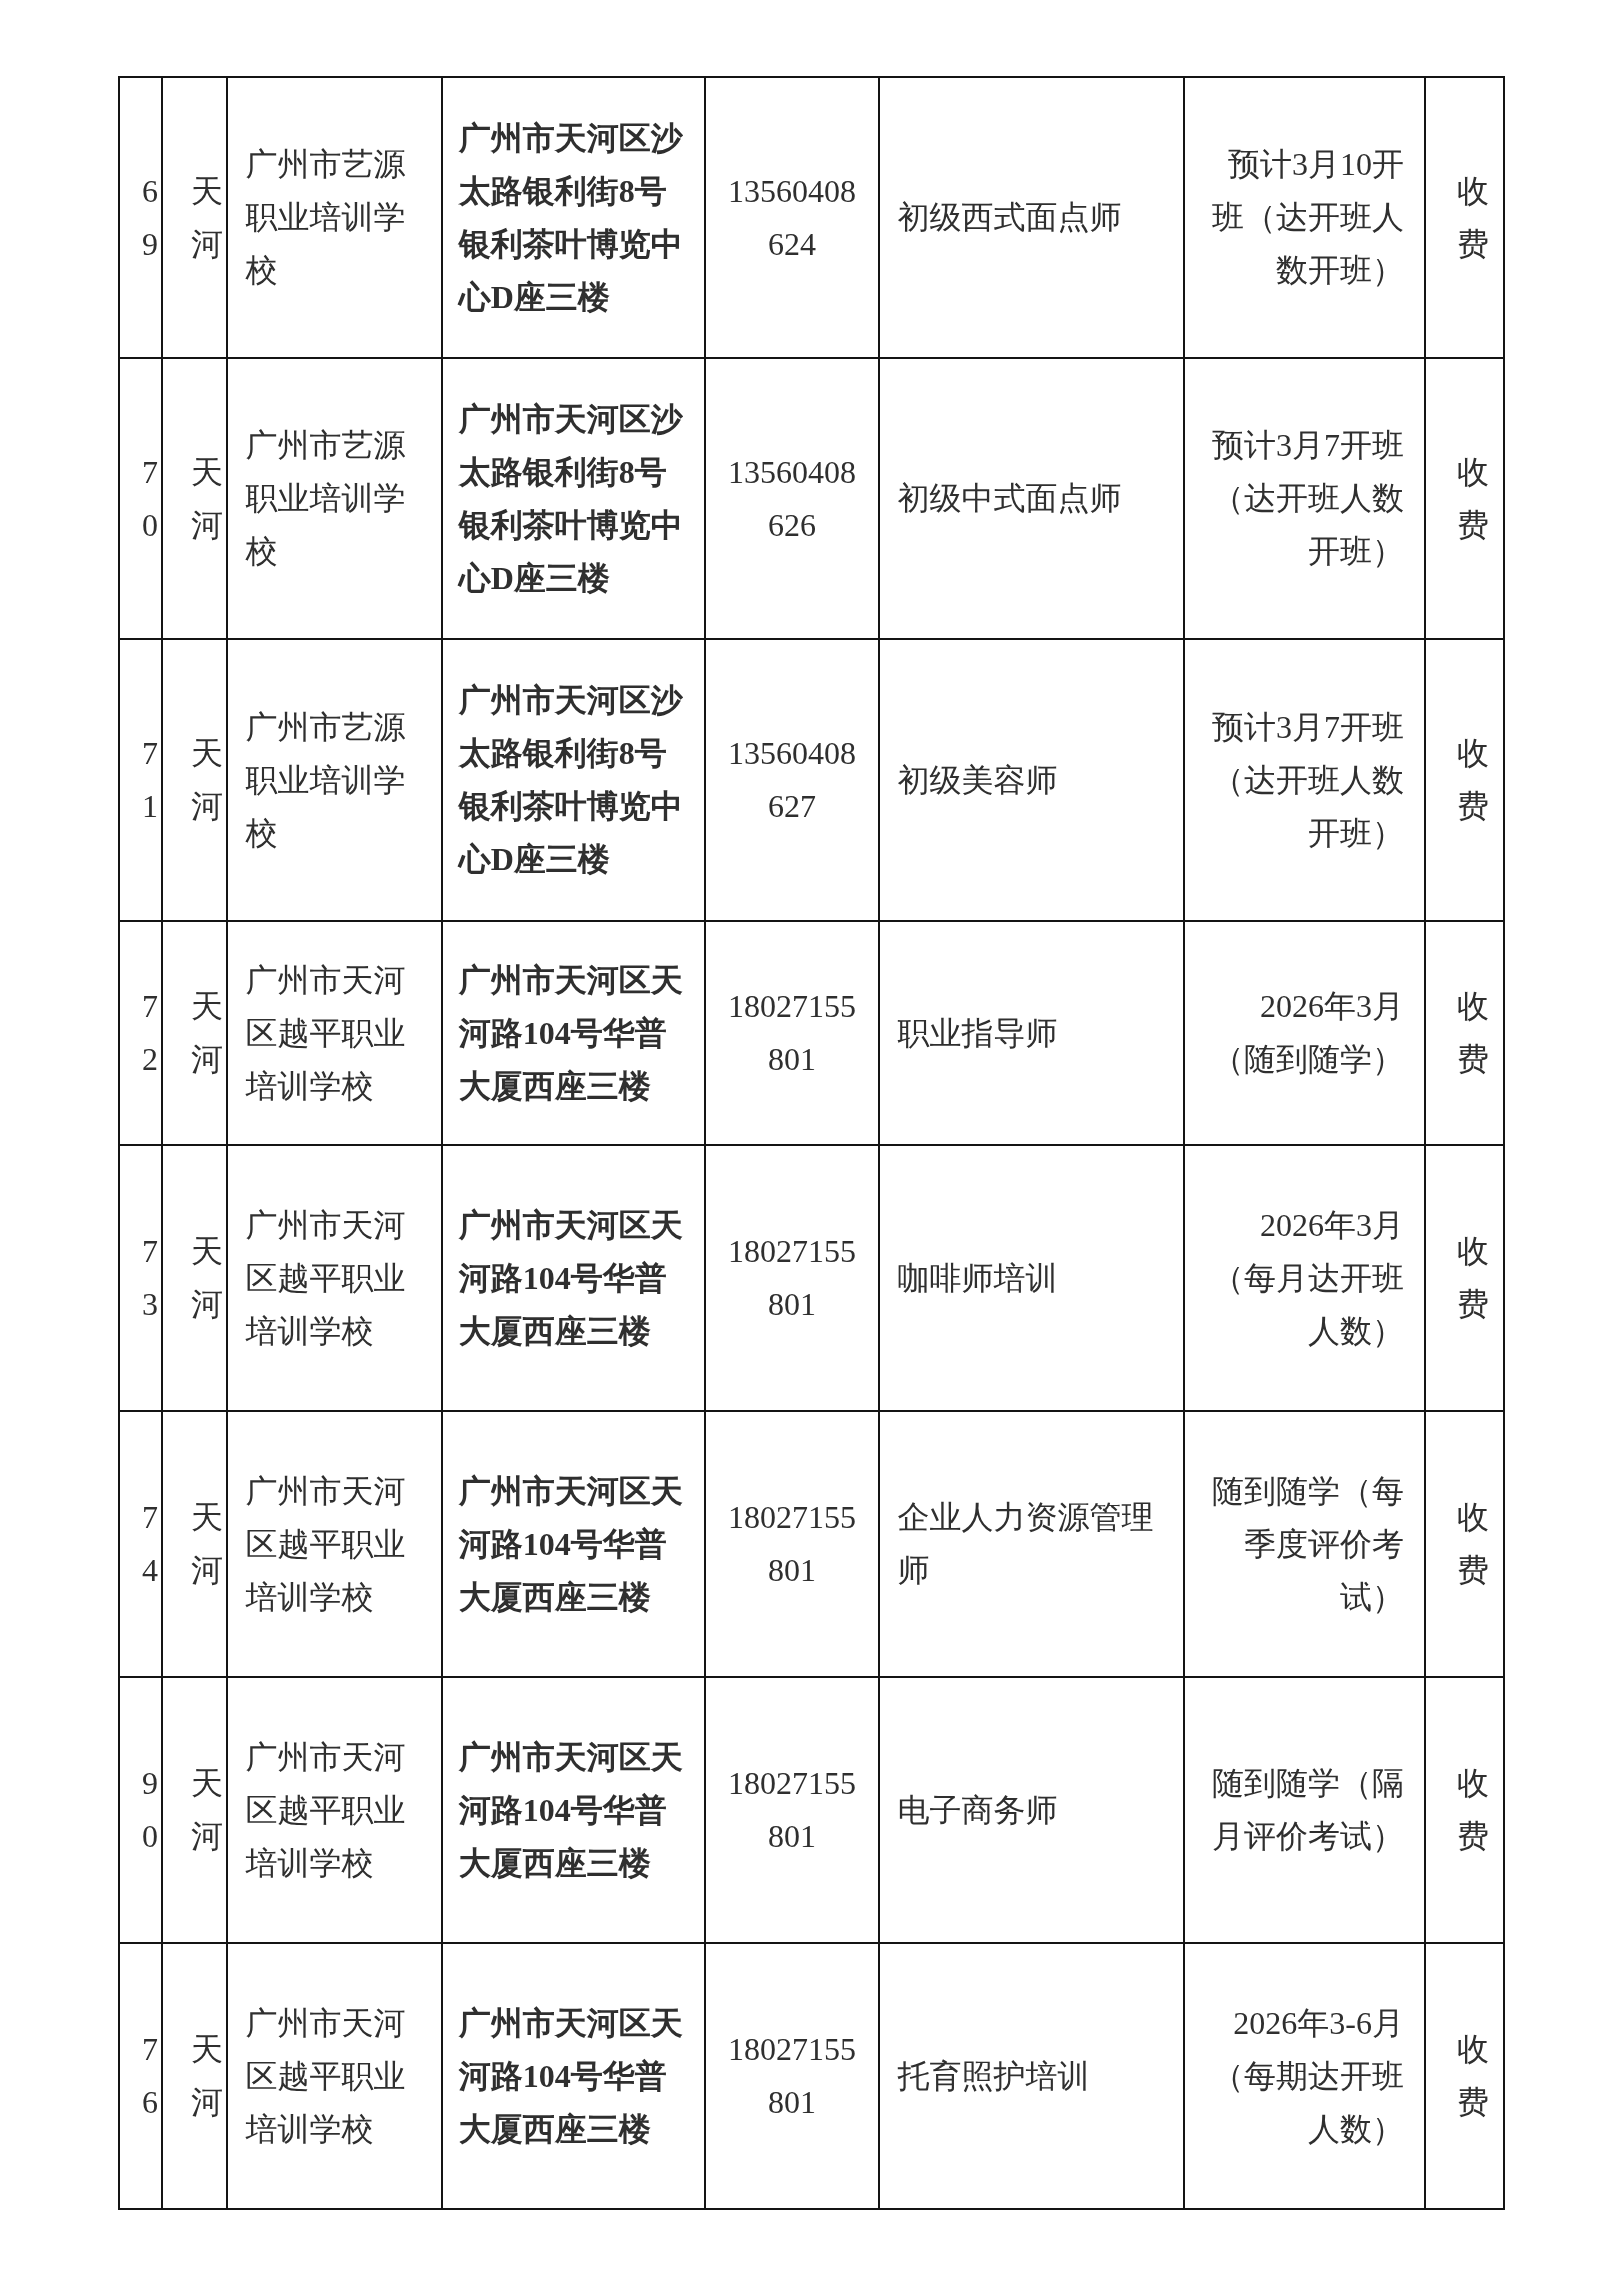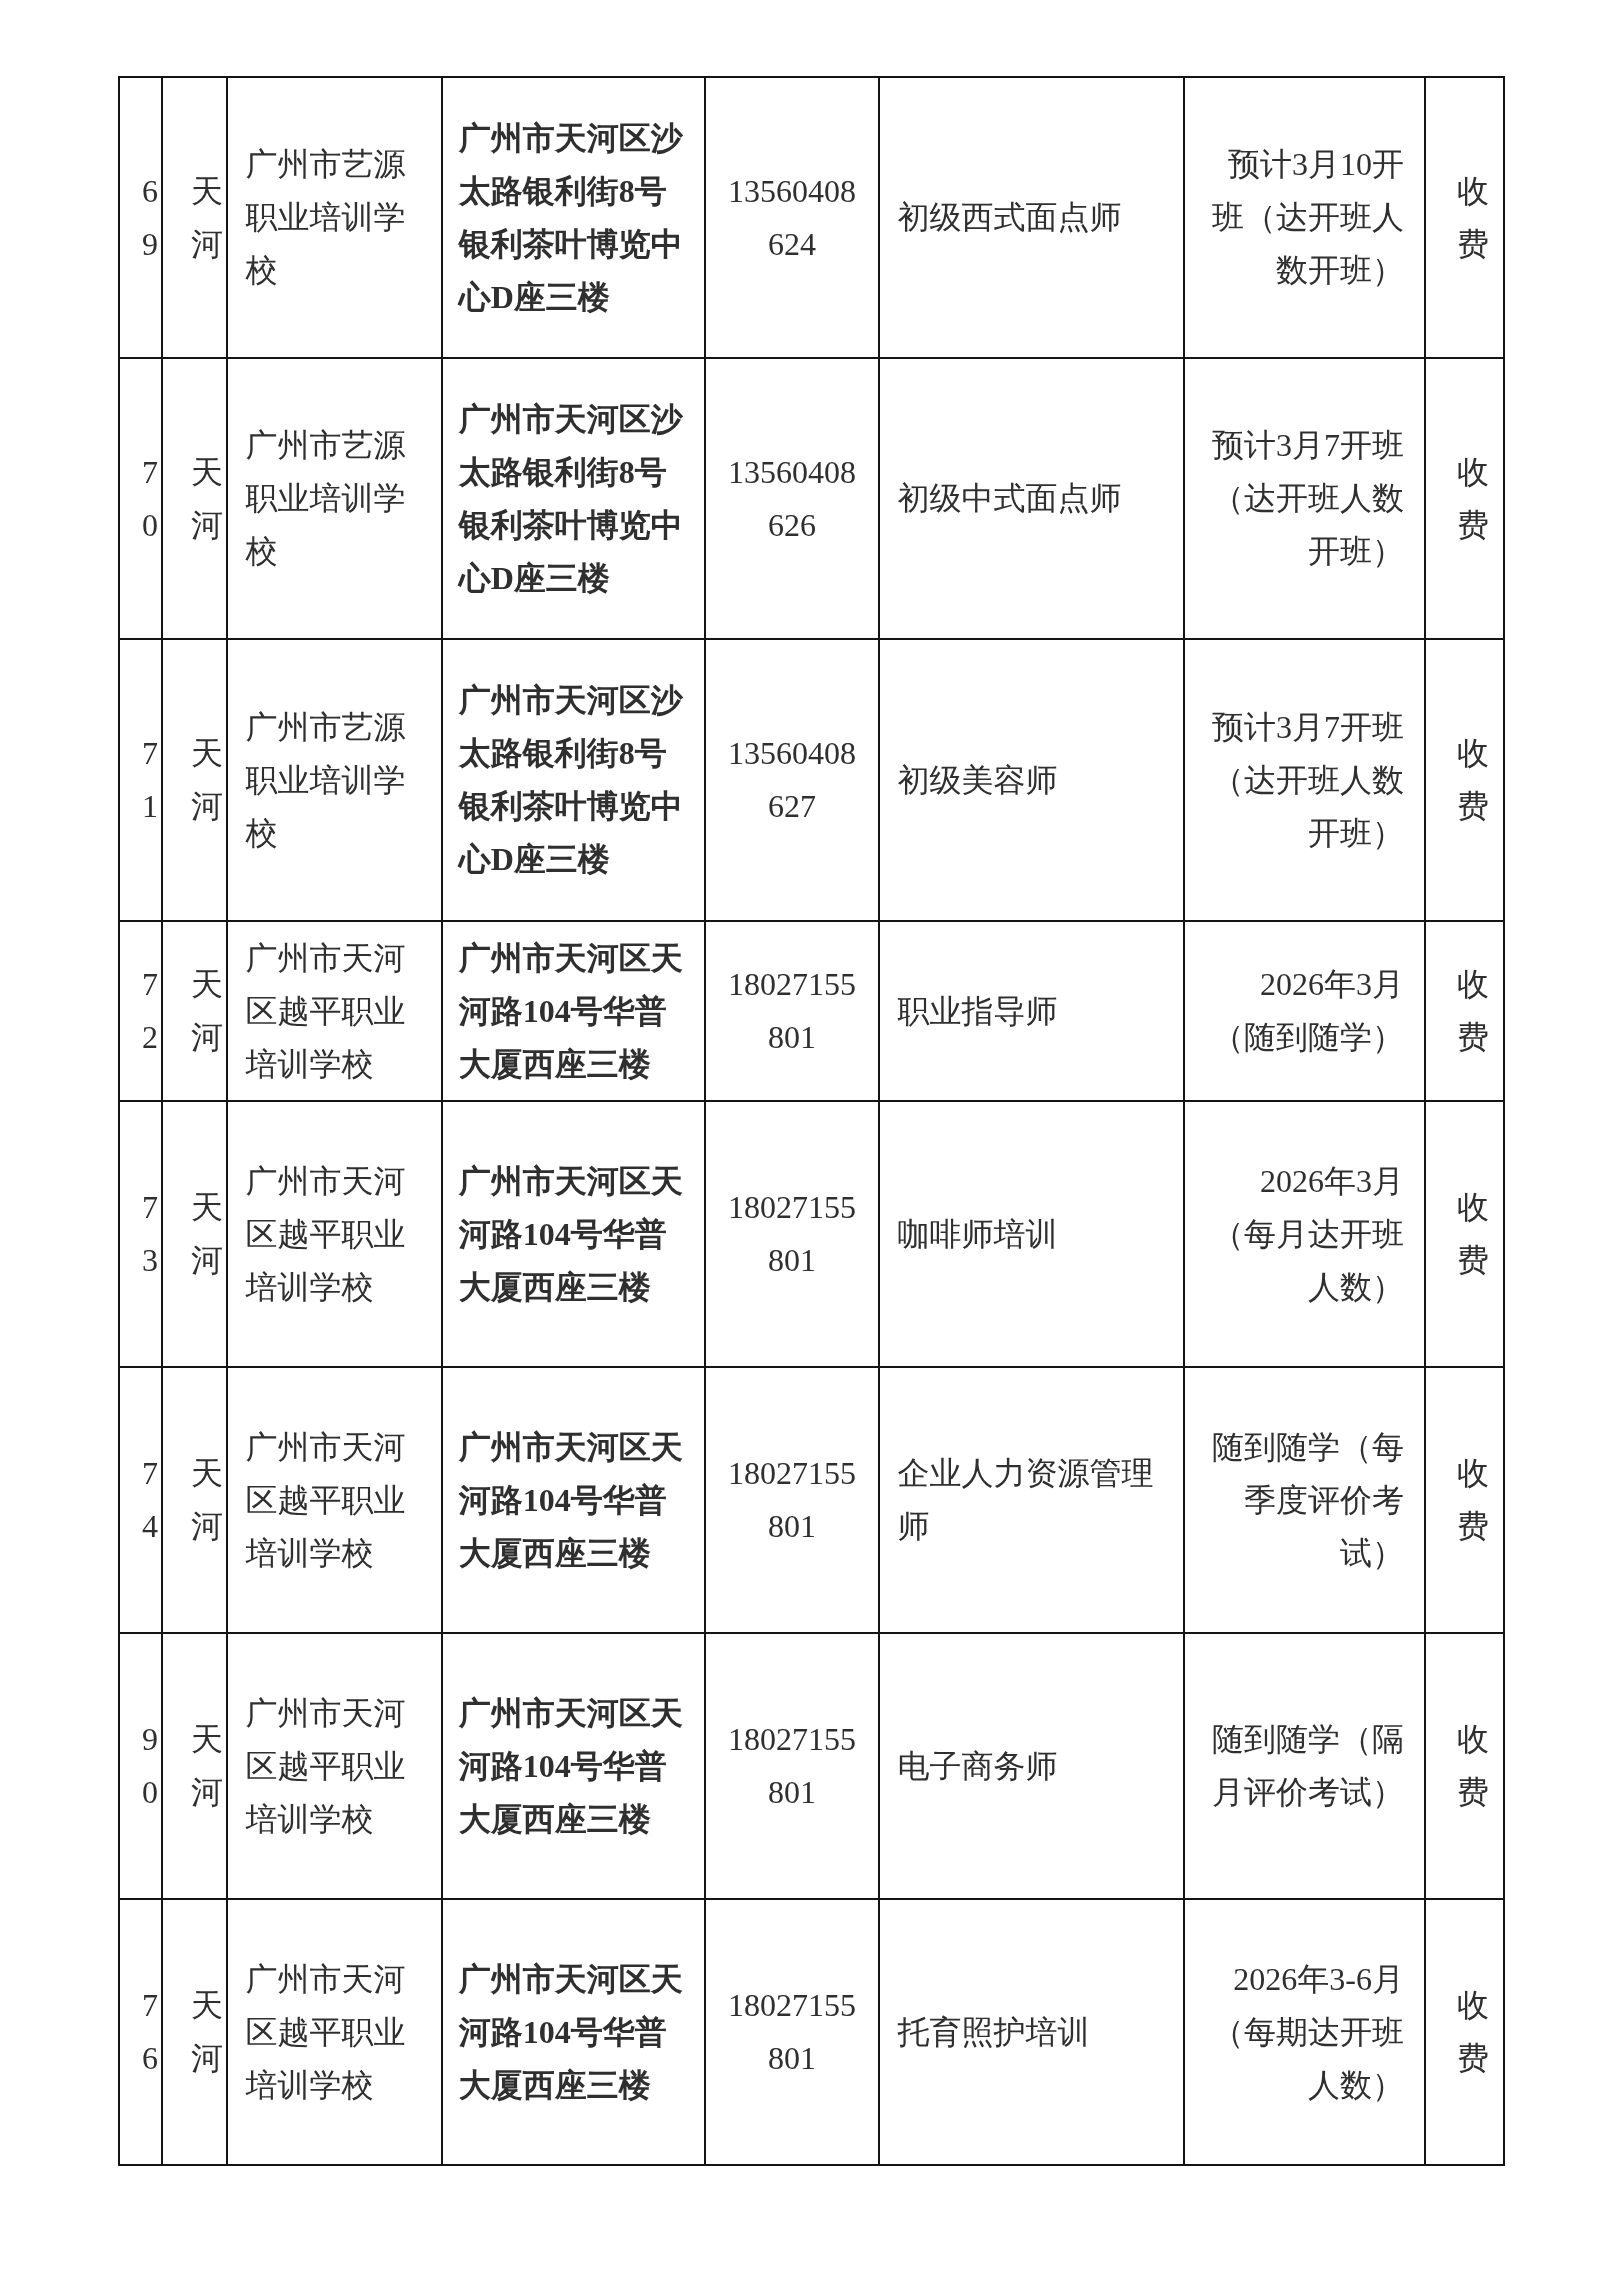--- a/index.html
+++ b/index.html
@@ -36,21 +36,21 @@
     vertical-align: middle;
     font-size: 32px;
     line-height: 53px;
     color: #2f2f2f;
     overflow: hidden;
     box-sizing: border-box;
   }
   tr.r-tall  { height: 281px; }
   tr.r-tall3 { height: 282px; }
   tr.r-short { height: 266px; }
-  tr.r-short1{ height: 180px; }
+  tr.r-short1{ height: 224px; }
 
   td.c-no     { text-align: center; padding: 0 22px; word-break: break-all; font-family: Liberation Serif, serif; }
   td.c-dist   { text-align: center; padding: 0 28px; }
   td.c-school { text-align: left;   padding: 0 15.7px 0 17.6px; }
   td.c-addr   { text-align: left;   padding: 0 15.7px; font-weight: bold; }
   td.c-phone  { text-align: center;   padding: 0 18.6px; word-break: break-all; border-radius: 30px; }
   td.c-course { text-align: left;   padding: 0 17.6px; border-radius: 28px; }
   td.c-sched  { text-align: right;   padding: 0 20px; }
   td.c-fee    { text-align: center; padding: 0 31px; }
 </style>

